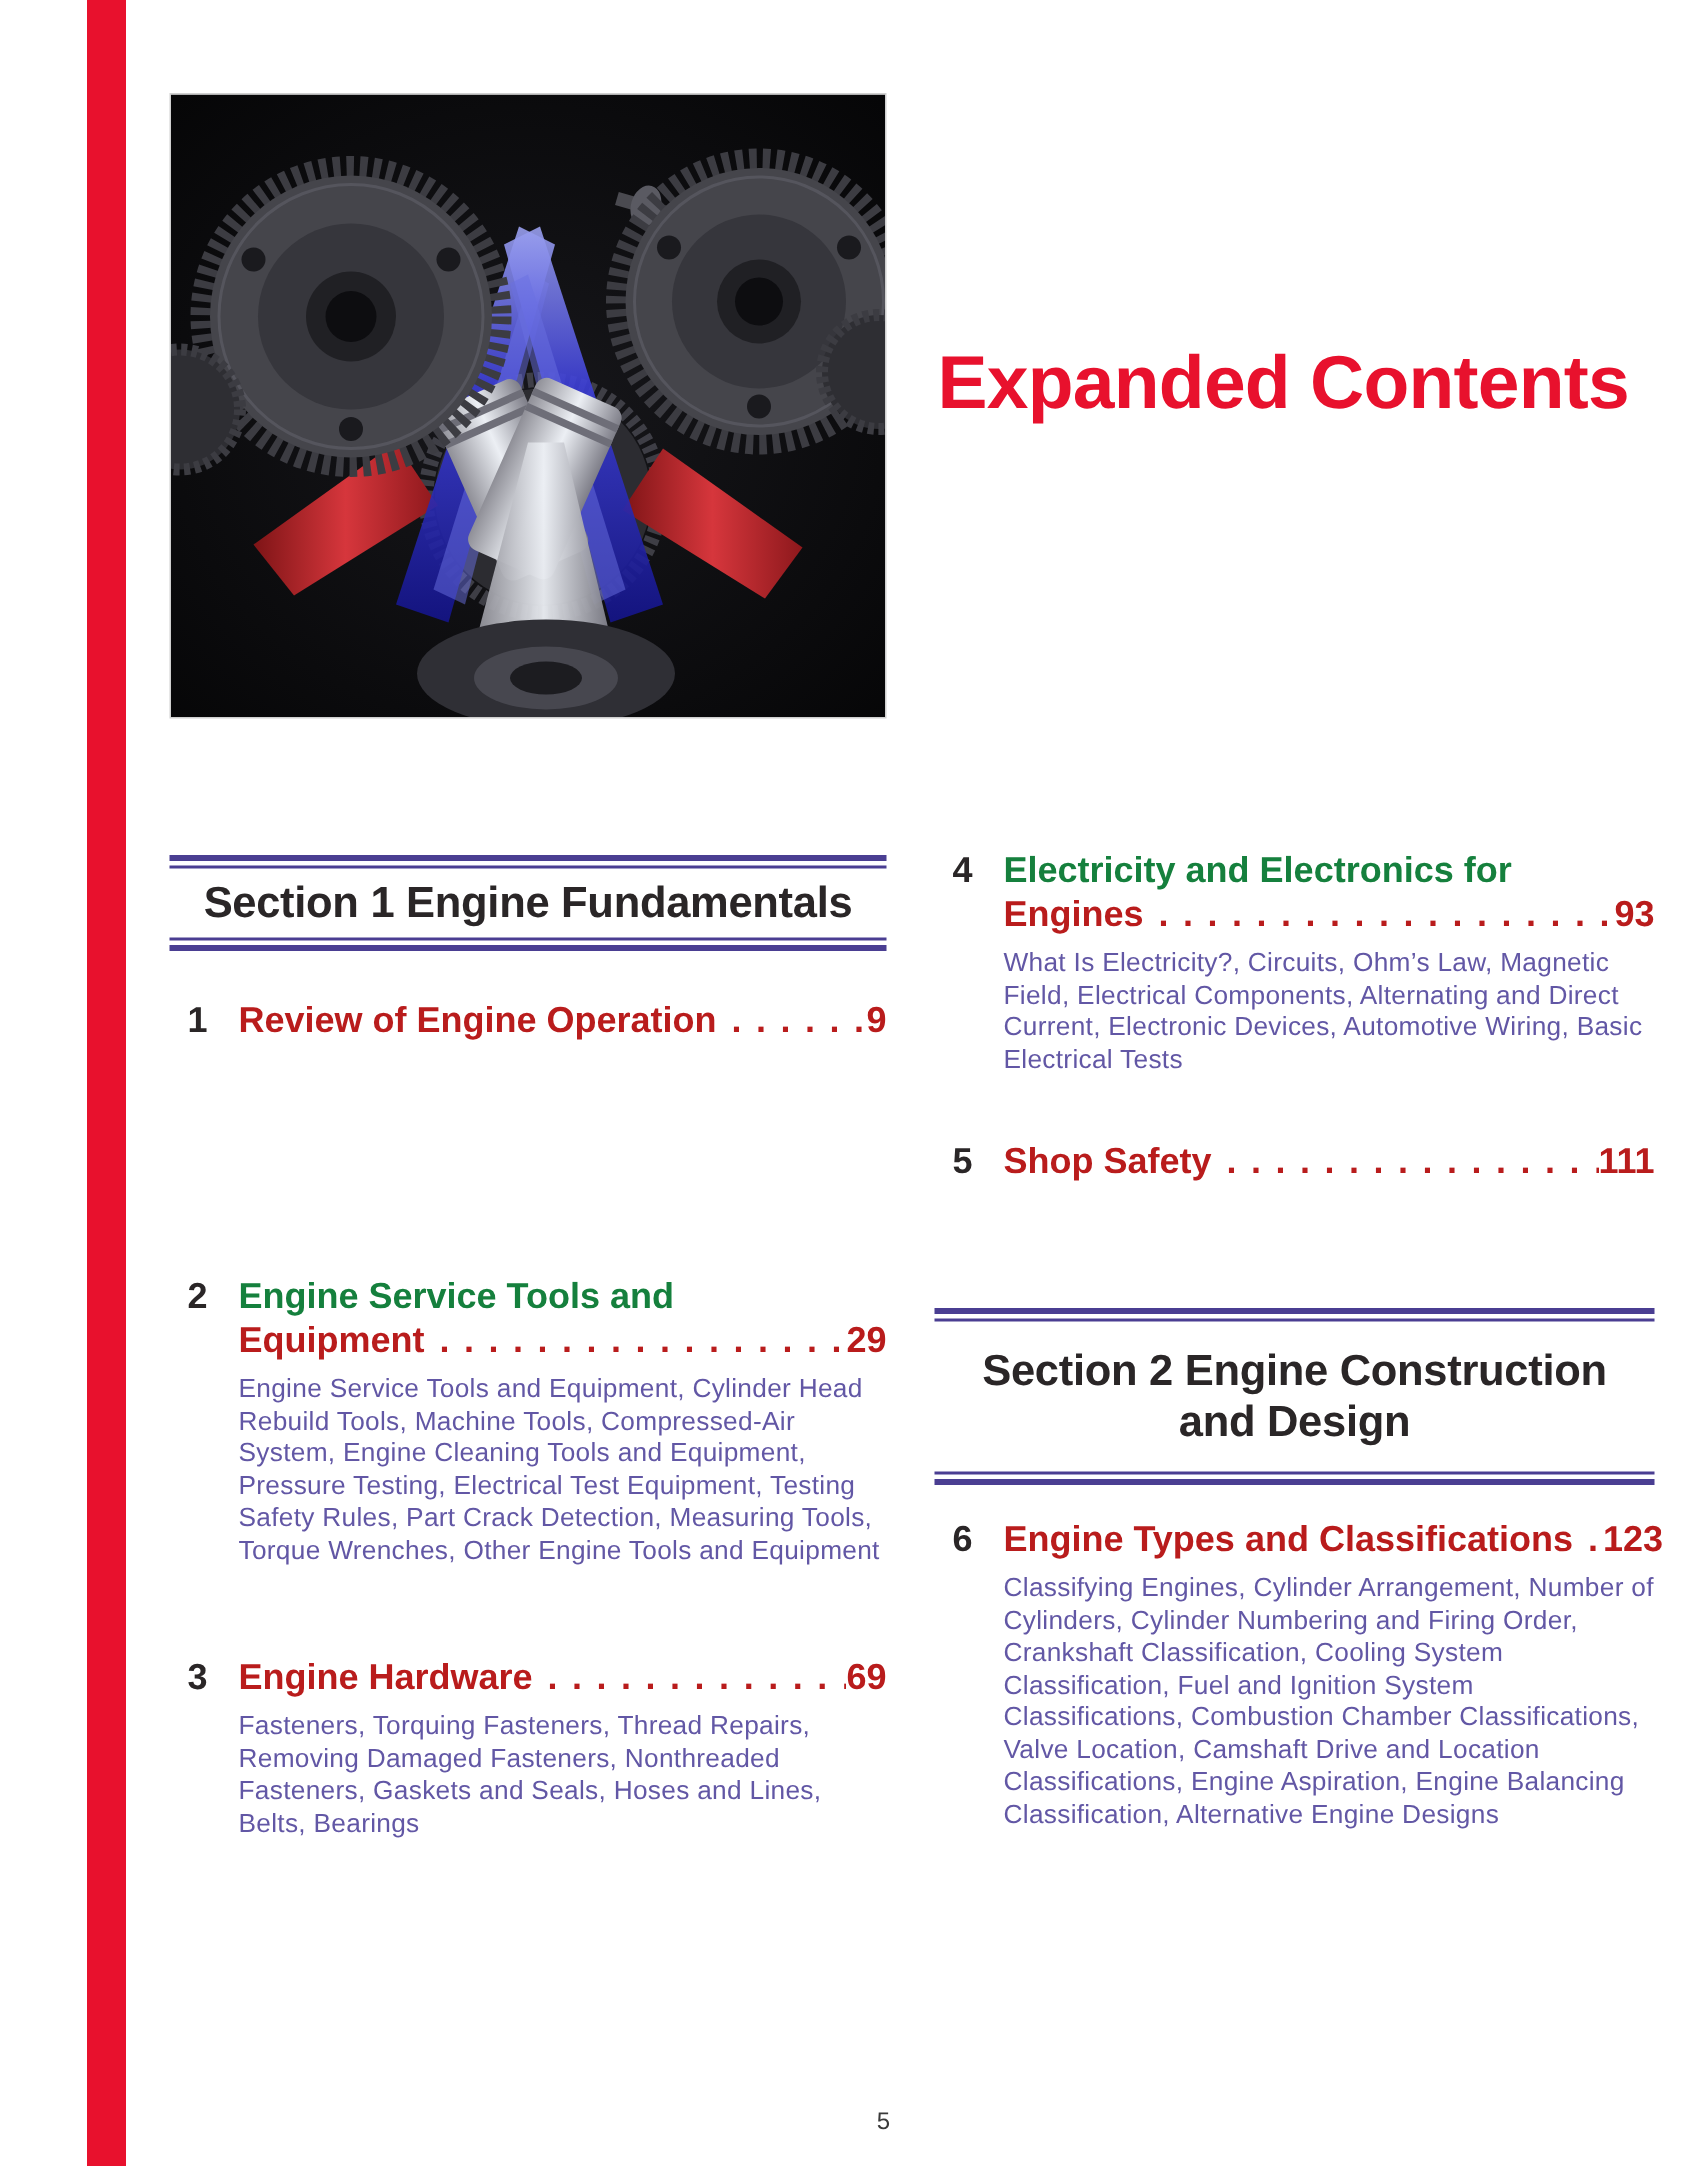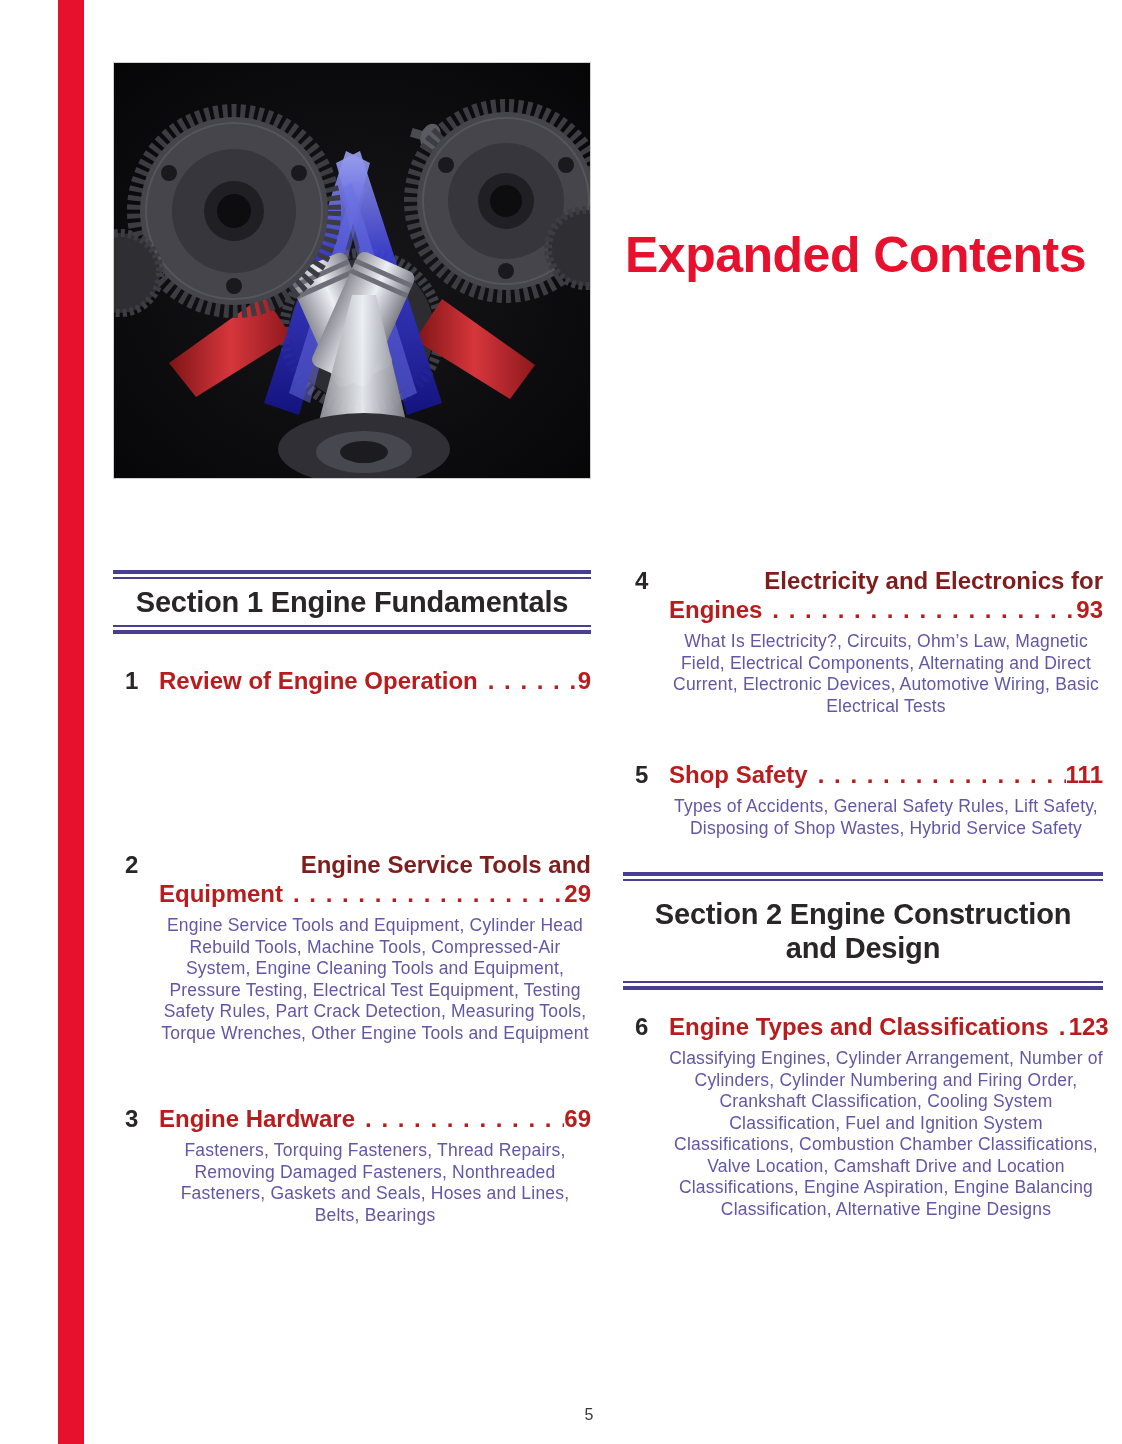--- a/index.html
+++ b/index.html
@@ -32,27 +32,27 @@
   .sec-title{
     font-size:29px;font-weight:bold;color:#2a2627;text-align:center;
     line-height:34px;padding:6px 0;letter-spacing:-0.2px;
   }
   .sec-title.two-line{padding:16px 0;}
 
   
   .chapter{position:absolute;display:flex;}
   .ch-num{flex:none;width:34px;padding-left:12px;font-weight:bold;font-size:24px;color:#2a2627;line-height:29px;}
   .ch-body{flex:1;min-width:0;}
-  .ch-line0{font-weight:bold;font-size:24px;color:#7f1d1d;line-height:29px;white-space:nowrap;text-align:right;}
+  .ch-line0{font-weight:bold;font-size:24px;color:#15803d;line-height:29px;white-space:nowrap;}
   .ch-line{display:flex;align-items:baseline;font-weight:bold;font-size:24px;color:#b91c1c;line-height:29px;}
   .ch-title{white-space:nowrap;}
   .ch-dots{flex:1;overflow:hidden;white-space:nowrap;padding:0 10px;letter-spacing:1.5px;}
   .ch-page{flex:none;}
   .ch-topics{
-    margin-top:7px;font-size:17.5px;line-height:21.5px;color:#6257a5;letter-spacing:0.2px;text-align:center;
+    margin-top:7px;font-size:17.5px;line-height:21.5px;color:#6257a5;letter-spacing:0.2px;
   }
 
   
   .footer{position:absolute;left:0;right:0;top:1406px;text-align:center;font-size:16px;color:#3a3a3a;}
 </style>
 </head>
 <body>
 
 <div class="page">
 
@@ -213,21 +213,20 @@
   </div>
 
   <div class="chapter cr" style="top:760px">
     <span class="ch-num">5</span>
     <div class="ch-body">
       <div class="ch-line">
         <span class="ch-title">Shop Safety</span>
         <span class="ch-dots">. . . . . . . . . . . . . . . . . .</span>
         <span class="ch-page">111</span>
       </div>
-      <div class="ch-topics">Types of Accidents, General Safety Rules, Lift Safety, Disposing of Shop Wastes, Hybrid Service Safety</div>
     </div>
   </div>
 
   <div class="sec-header cr" style="top:872px">
     <div class="rule"></div>
     <div class="rule-gap"></div>
     <div class="rule thin"></div>
     <div class="sec-title two-line">
       <div>Section 2 Engine Construction</div>
       <div>and Design</div>

